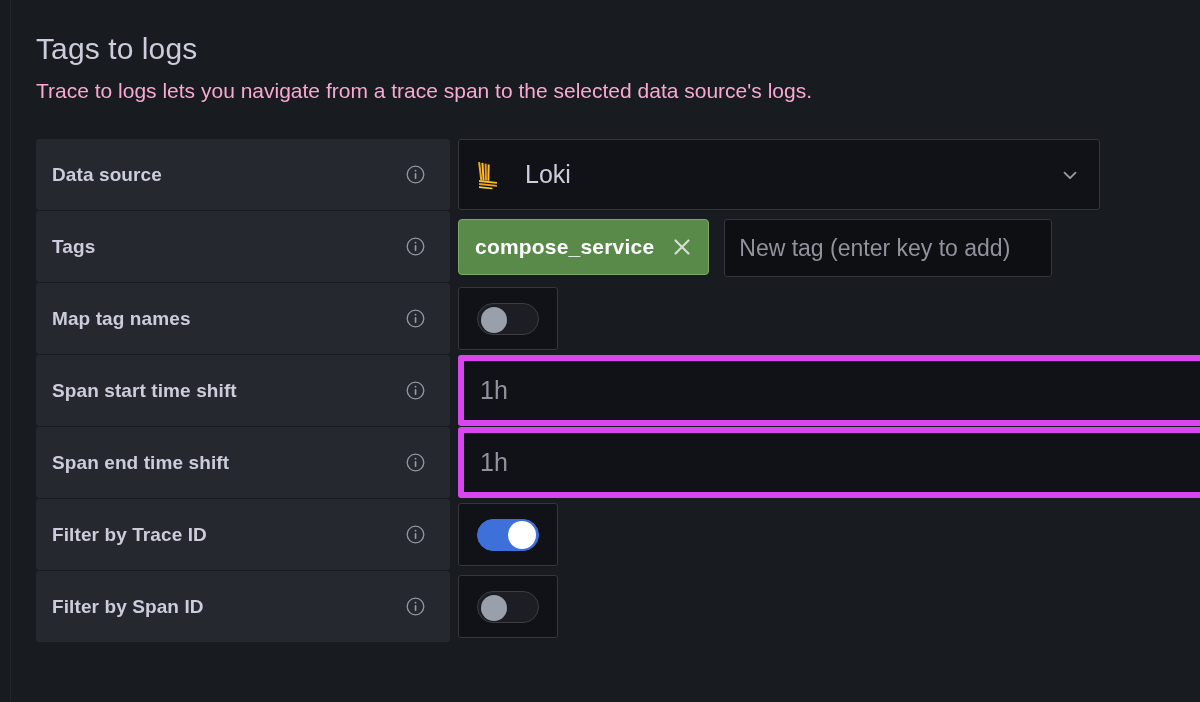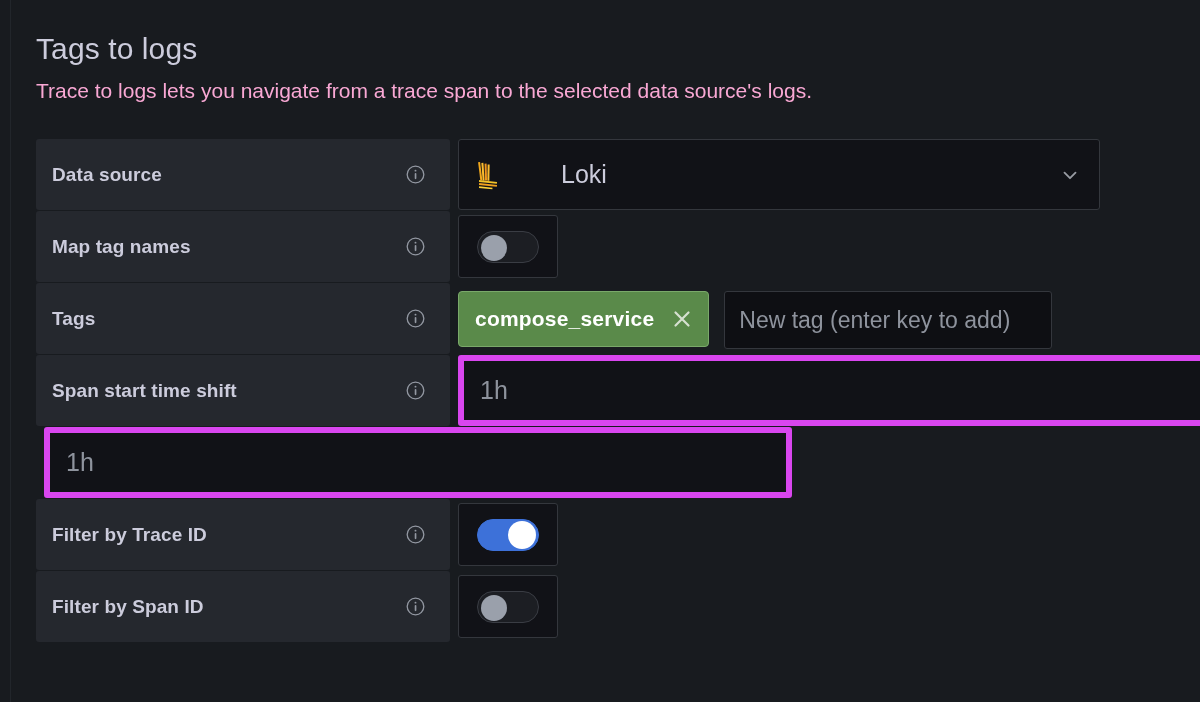--- a/index.html
+++ b/index.html
@@ -106,21 +106,20 @@
   .select {
     width: 642px;
     height: 71px;
     background: #111217;
     border: 1px solid #34373d;
     border-radius: 3px;
     display: flex;
     align-items: center;
     padding: 0 18px 0 16px;
     cursor: pointer;
-    gap: 36px;
   }
 
   .ds-logo {
     width: 30px;
     height: 30px;
     flex: 0 0 auto;
     margin-right: 20px;
   }
   .ds-logo svg { display: block; }
 
@@ -295,40 +294,20 @@
               <svg width="22" height="22" viewBox="0 0 24 24" fill="none">
                 <path d="M6 9.5 L12 15.5 L18 9.5" stroke="#b0b4bc" stroke-width="2" stroke-linecap="round" stroke-linejoin="round"></path>
               </svg>
             </span>
           </div>
         </div>
       </div>
 
       <div class="row">
         <div class="label-box">
-          <span class="label-text">Map tag names</span>
-          <span class="info-icon">
-            <svg width="21" height="21" viewBox="0 0 24 24" fill="none">
-              <circle cx="12" cy="12" r="9.5" stroke="#9398a2" stroke-width="1.5"></circle>
-              <circle cx="12" cy="7.6" r="1.1" fill="#9398a2"></circle>
-              <rect x="11.1" y="10.3" width="1.9" height="7" rx="0.9" fill="#9398a2"></rect>
-            </svg>
-          </span>
-        </div>
-        <div class="field-area">
-          <div class="toggle-box">
-            <div class="toggle">
-              <div class="knob"></div>
-            </div>
-          </div>
-        </div>
-      </div>
-
-      <div class="row">
-        <div class="label-box">
           <span class="label-text">Tags</span>
           <span class="info-icon">
             <svg width="21" height="21" viewBox="0 0 24 24" fill="none">
               <circle cx="12" cy="12" r="9.5" stroke="#9398a2" stroke-width="1.5"></circle>
               <circle cx="12" cy="7.6" r="1.1" fill="#9398a2"></circle>
               <rect x="11.1" y="10.3" width="1.9" height="7" rx="0.9" fill="#9398a2"></rect>
             </svg>
           </span>
         </div>
         <div class="field-area">
@@ -339,35 +318,65 @@
                 <path d="M5.5 5.5 L18.5 18.5 M18.5 5.5 L5.5 18.5" stroke="#d6e0d0" stroke-width="2.2" stroke-linecap="round"></path>
               </svg>
             </span>
           </div>
           <input class="tag-input" type="text" placeholder="New tag (enter key to add)" style="">
         </div>
       </div>
 
       <div class="row">
         <div class="label-box">
+          <span class="label-text">Map tag names</span>
+          <span class="info-icon">
+            <svg width="21" height="21" viewBox="0 0 24 24" fill="none">
+              <circle cx="12" cy="12" r="9.5" stroke="#9398a2" stroke-width="1.5"></circle>
+              <circle cx="12" cy="7.6" r="1.1" fill="#9398a2"></circle>
+              <rect x="11.1" y="10.3" width="1.9" height="7" rx="0.9" fill="#9398a2"></rect>
+            </svg>
+          </span>
+        </div>
+        <div class="field-area">
+          <div class="toggle-box">
+            <div class="toggle">
+              <div class="knob"></div>
+            </div>
+          </div>
+        </div>
+      </div>
+
+      <div class="row">
+        <div class="label-box">
           <span class="label-text">Span start time shift</span>
           <span class="info-icon">
             <svg width="21" height="21" viewBox="0 0 24 24" fill="none">
               <circle cx="12" cy="12" r="9.5" stroke="#9398a2" stroke-width="1.5"></circle>
               <circle cx="12" cy="7.6" r="1.1" fill="#9398a2"></circle>
               <rect x="11.1" y="10.3" width="1.9" height="7" rx="0.9" fill="#9398a2"></rect>
             </svg>
           </span>
         </div>
         <div class="field-area">
           <input class="text-input" type="text" placeholder="1h" style="">
         </div>
       </div>
 
       <div class="row">
+        <div class="label-box">
+          <span class="label-text">Span end time shift</span>
+          <span class="info-icon">
+            <svg width="21" height="21" viewBox="0 0 24 24" fill="none">
+              <circle cx="12" cy="12" r="9.5" stroke="#9398a2" stroke-width="1.5"></circle>
+              <circle cx="12" cy="7.6" r="1.1" fill="#9398a2"></circle>
+              <rect x="11.1" y="10.3" width="1.9" height="7" rx="0.9" fill="#9398a2"></rect>
+            </svg>
+          </span>
+        </div>
         <div class="field-area">
           <input class="text-input" type="text" placeholder="1h" style="">
         </div>
       </div>
 
       <div class="row">
         <div class="label-box">
           <span class="label-text">Filter by Trace ID</span>
           <span class="info-icon">
             <svg width="21" height="21" viewBox="0 0 24 24" fill="none">

